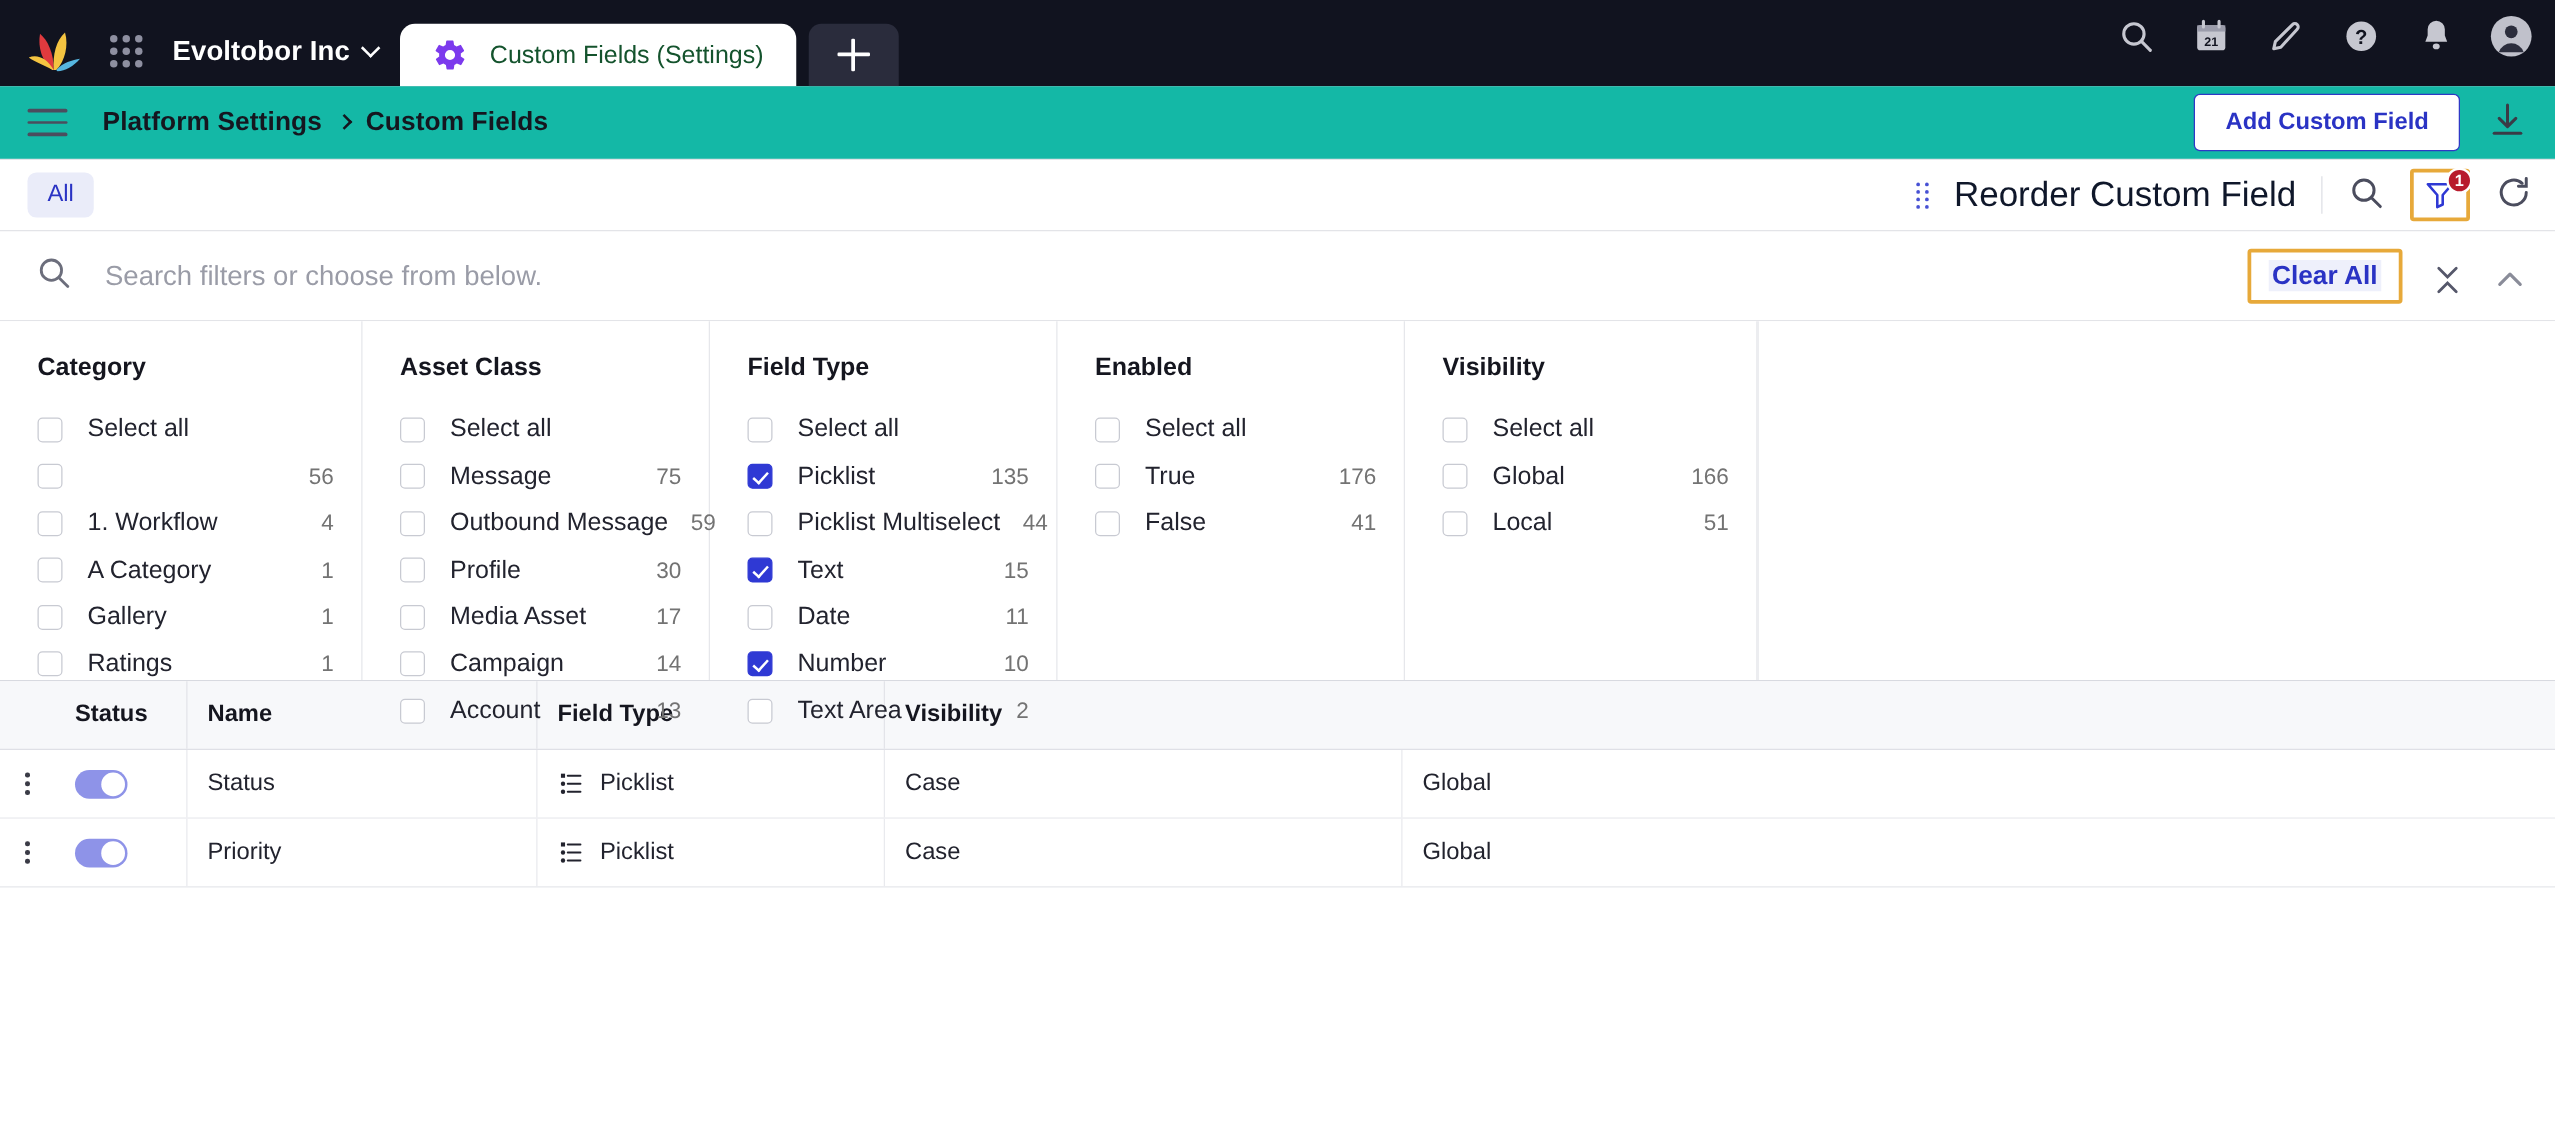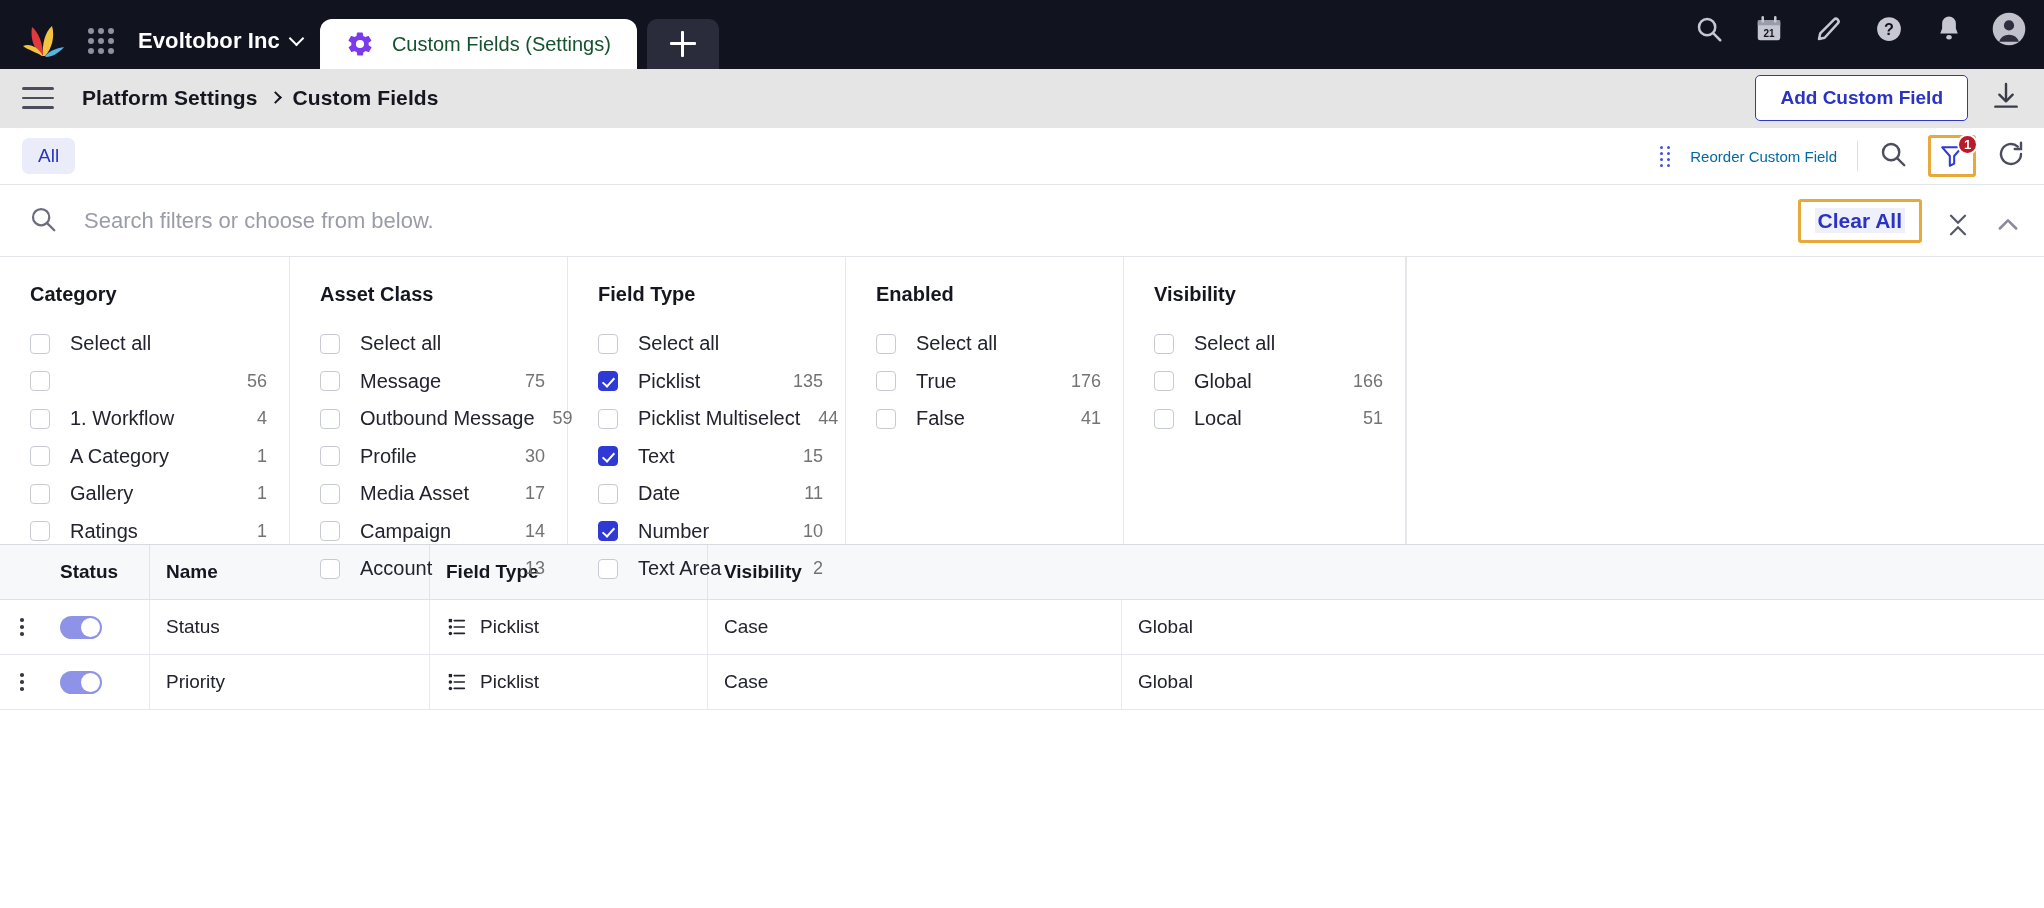--- a/index.html
+++ b/index.html
@@ -70,21 +70,21 @@
 
   .tb-right {
     position: absolute; right: 18px; top: 0; height: 57px;
     display: flex; align-items: center; gap: 26px;
   }
   .tb-right .ic { width: 34px; height: 34px; display: flex; align-items: center; justify-content: center; }
 
   
   .crumbbar {
     height: 59px;
-    background: #e5e5e5;
+    background: #14b8a6;
     border-bottom: 1px solid #e3e4e8;
     display: flex; align-items: center;
     padding: 0 22px 0 22px;
     position: relative;
   }
   .hamburger { width: 32px; height: 22px; margin-right: 28px; display: flex; flex-direction: column; justify-content: space-between; }
   .hamburger i { display: block; height: 2.6px; background: #4b4d5e; border-radius: 2px; }
   .crumb { font-size: 21px; font-weight: bold; color: #15161f; letter-spacing: .1px; }
   .crumb-sep {
     display: inline-block; margin: 0 13px; width: 9px; height: 9px;
@@ -111,21 +111,21 @@
     position: relative;
   }
   .pill-all {
     background: #eaecf9; color: #2a33c4;
     font-size: 19px; font-weight: 500;
     padding: 7px 16px; border-radius: 7px;
   }
   .tb2-right { margin-left: auto; display: flex; align-items: center; gap: 20px; }
   .drag-dots { display: grid; grid-template-columns: repeat(2, 3px); gap: 3px 4px; }
   .drag-dots i { width: 3px; height: 3px; background: #4751d4; border-radius: 50%; display: block; }
-  .link-reorder { color: #0369a1; font-size: 15px; font-weight: 500; white-space: nowrap; }
+  .link-reorder { color: #0f172a; font-size: 28px; font-weight: 500; white-space: nowrap; }
   .vsep { width: 1px; height: 30px; background: #dedfe5; }
   .filter-wrap {
     position: relative;
     border: 3px solid #e7a93a;
     padding: 4px;
     border-radius: 3px;
     display: flex; align-items: center; justify-content: center;
     width: 48px; height: 42px;
   }
   .filter-badge {

